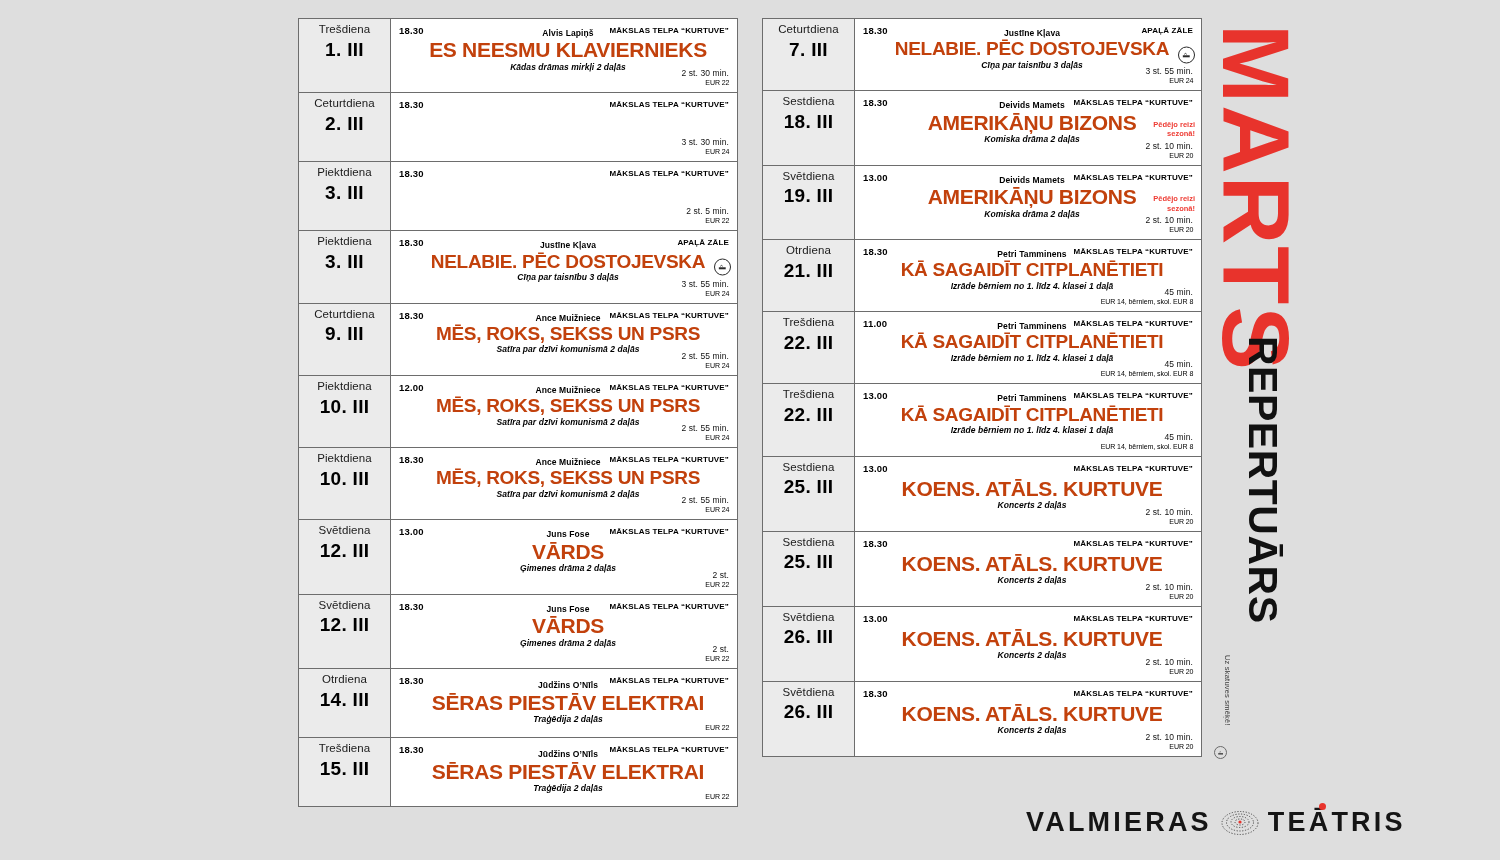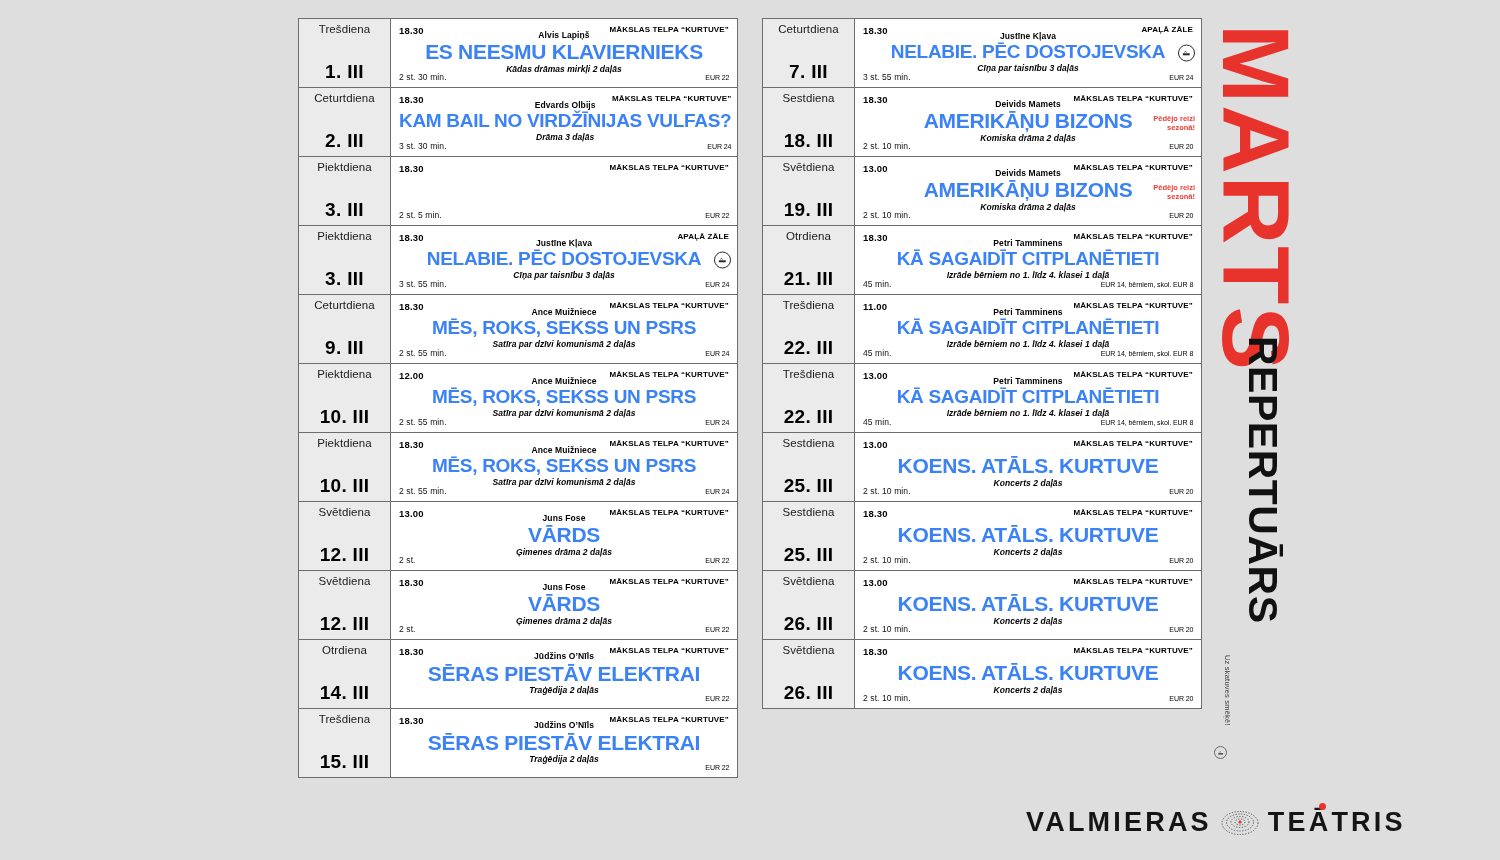--- a/index.html
+++ b/index.html
@@ -27,21 +27,21 @@
   }
   .row:last-child{border-bottom:1px solid #6d6d6d;}
 
   .date-cell{
     width:92px;
     flex:0 0 92px;
     background:#ebebeb;
     border-right:1px solid #6d6d6d;
     box-sizing:border-box;
     display:flex;flex-direction:column;
-    align-items:center;justify-content:space-between;
+    align-items:center;justify-content:flex-start;
     padding:4px 2px;
   }
   .weekday{
     font-size:11.5px;color:#1a1a1a;line-height:1.2;
     letter-spacing:.1px;white-space:nowrap;
   }
   .daynum{
     font-size:19px;font-weight:bold;color:#000;
     line-height:1.15;margin-top:2px;letter-spacing:.3px;white-space:nowrap;
   }
@@ -49,53 +49,53 @@
   .info-cell{
     flex:1 1 auto;
     position:relative;
     box-sizing:border-box;
     padding:6px 8px 5px 8px;
     min-height:68px;
     display:flex;flex-direction:column;
     justify-content:space-between;
   }
 
-  .line-top{display:flex;justify-content:space-between;align-items:flex-start;gap:40px;}
+  .line-top{display:flex;justify-content:space-between;align-items:center;gap:40px;}
   .time{
     font-size:9.5px;font-weight:bold;color:#000;
     letter-spacing:.2px;white-space:nowrap;
   }
   .venue{
     font-size:8px;font-weight:bold;color:#000;
     letter-spacing:.15px;white-space:nowrap;text-align:right;
   }
 
   .center-block{
     text-align:center;
-    margin:-7px 0 -4px 0;
+    margin:-7px 0 -4px 8px;
     position:relative;
   }
   .author{
     font-size:8.5px;font-weight:bold;color:#000;
     letter-spacing:.1px;line-height:1.1;white-space:nowrap;
   }
   .author.empty{height:10px;}
   .title{
-    font-size:21px;font-weight:bold;color:#3b82f6;
+    font-size:21px;font-weight:bold;color:#c2410c;
     letter-spacing:-.3px;line-height:1.08;
     white-space:nowrap;
     margin:1px 0 1px 0;
   }
   .title.sm{font-size:19px;}
   .subtitle{
     font-size:8.5px;font-weight:bold;font-style:italic;color:#000;
     letter-spacing:.05px;line-height:1.1;white-space:nowrap;
   }
 
-  .line-bot{display:flex;justify-content:space-between;align-items:flex-end;}
+  .line-bot{display:flex;justify-content:space-between;align-items:flex-end;flex-direction:column;}
   .duration{
     font-size:8.5px;color:#111;letter-spacing:.1px;white-space:nowrap;
   }
   .price{
     font-size:8px;color:#000;letter-spacing:-.1px;white-space:nowrap;
     font-stretch:condensed;transform:scaleX(.88);transform-origin:right bottom;
   }
 
   
   .smoke-badge{
@@ -191,25 +191,20 @@
       </div>
       <div class="row">
         <div class="date-cell">
           <div class="weekday">Ceturtdiena</div>
           <div class="daynum">2. III</div>
         </div>
         <div class="info-cell">
           <div class="line-top">
             <div class="time">18.30</div>
             <div class="venue">MĀKSLAS TELPA “KURTUVE”</div>
-          </div>
-          <div class="center-block">
-            <div class="author">Edvards Olbijs</div>
-            <div class="title sm">KAM BAIL NO VIRDŽĪNIJAS VULFAS?</div>
-            <div class="subtitle">Drāma 3 daļās</div>
           </div>
           <div class="line-bot">
             <div class="duration">3 st. 30 min.</div>
             <div class="price">EUR 24</div>
           </div>
         </div>
       </div>
       <div class="row">
         <div class="date-cell">
           <div class="weekday">Piektdiena</div>

